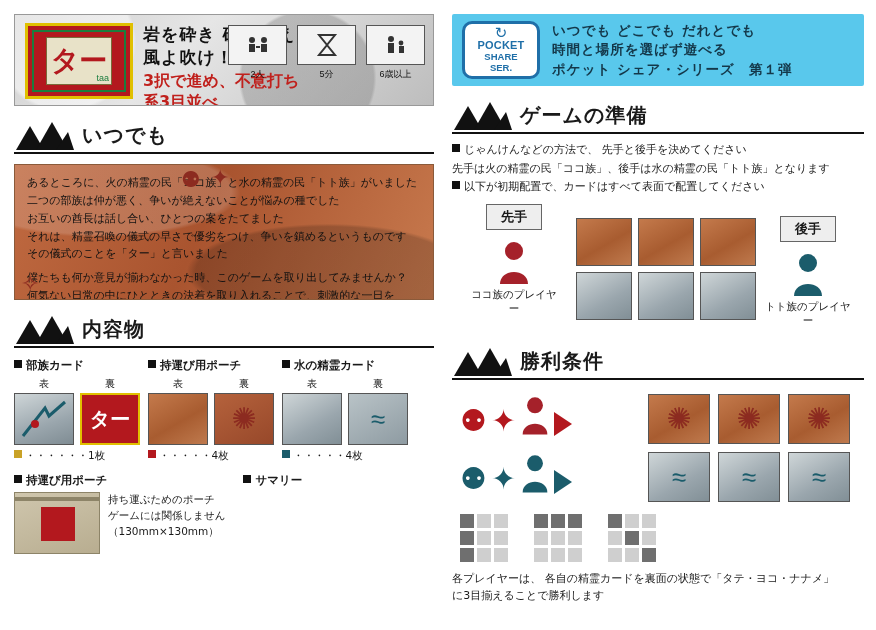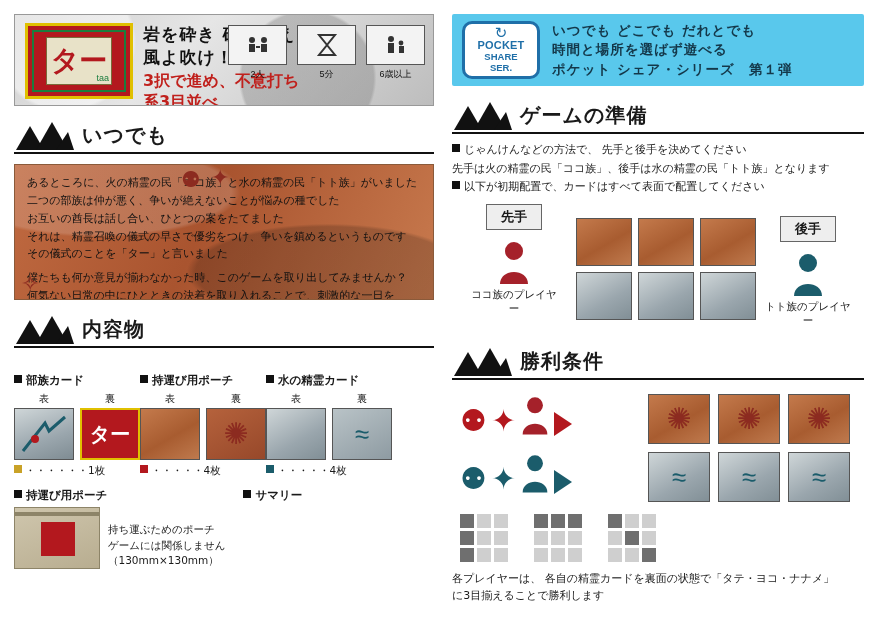--- a/index.html
+++ b/index.html
@@ -66,21 +66,21 @@
       radial-gradient(ellipse at 20% 20%, rgba(255,255,255,.16) 0 28%, transparent 30%),
       radial-gradient(ellipse at 75% 80%, rgba(0,0,0,.18) 0 30%, transparent 32%),
       linear-gradient(115deg,#c06a41 0%, #a9542f 45%, #c87a4e 100%);
     padding:10px 12px; position:relative; overflow:hidden;
   }
   .story p { margin:0 0 3px 0; font-size:11px; color:#111; line-height:1.35; font-family:Liberation Sans, sans-serif;}
   .story .gap { height:6px; }
   .glyph { position:absolute; color:#8c2b20; font-size:22px; line-height:1; }
 
   
-  .cards-row { display:flex; gap:0; margin-top:25px; }
+  .cards-row { display:flex; gap:8px; margin-top:10px; }
   .card-group { }
   .cg-title { font-size:11.5px; font-weight:bold; margin-bottom:4px; font-family:"DejaVu Sans", sans-serif;}
   .cg-title .sq { display:inline-block; width:8px;height:8px;background:#111;margin-right:4px;vertical-align:1px;}
   .faces { display:flex; gap:6px; }
   .face-lab { font-size:10px; text-align:center; margin-bottom:2px; font-family:"DejaVu Sans", sans-serif;}
   .card-img { width:60px; height:52px; border:1px solid #555; position:relative; overflow:hidden; }
   .c-tribe-front { background:linear-gradient(160deg,#cfd6d8,#9aa6ad 60%,#7f8c93); }
   .c-tribe-back { background:#b3181e; border:2px solid #e0c000; display:flex;align-items:center;justify-content:center; }
   .c-tribe-back .k { color:#fff; font-size:20px; font-weight:bold; font-family:"DejaVu Sans",sans-serif;}
   .c-fire { background:linear-gradient(150deg,#c47a4c,#a85c30 55%,#bf7a4e); }
@@ -290,21 +290,21 @@
             </div>
           </div>
         </div>
         <div class="count"><span class="sq-b"></span><span>・・・・・4枚</span></div>
       </div>
     </div>
 
     <div class="bottom-row">
       <div>
         <div class="cg-title"><span class="sq"></span><span>持運び用ポーチ</span></div>
-        <div style="display:flex; gap:8px; align-items:flex-end;">
+        <div style="display:flex; gap:8px; align-items:flex-start;">
           <div class="pouch-img">
               <span class="zip"></span>
             </div>
           <div class="pouch-txt">
             <div>持ち運ぶためのポーチ</div>
             <div>ゲームには関係しません</div>
             <div>（130mm×130mm）</div>
           </div>
         </div>
       </div>

